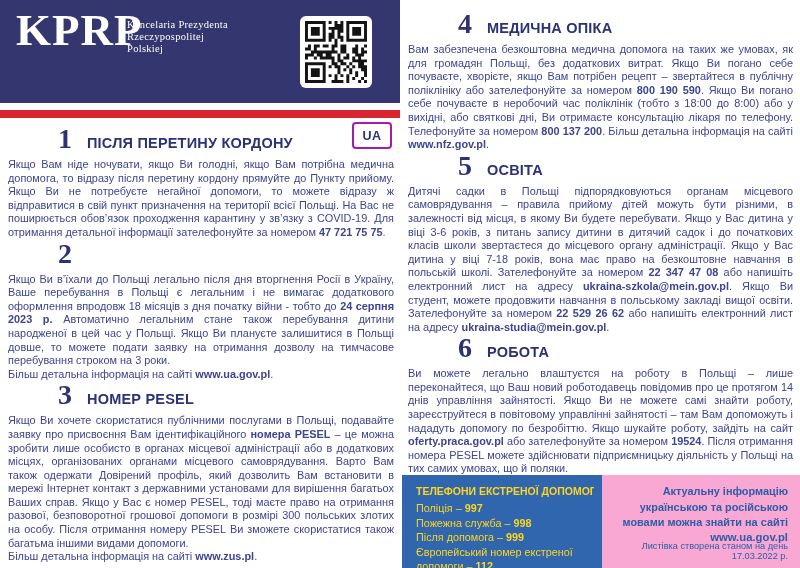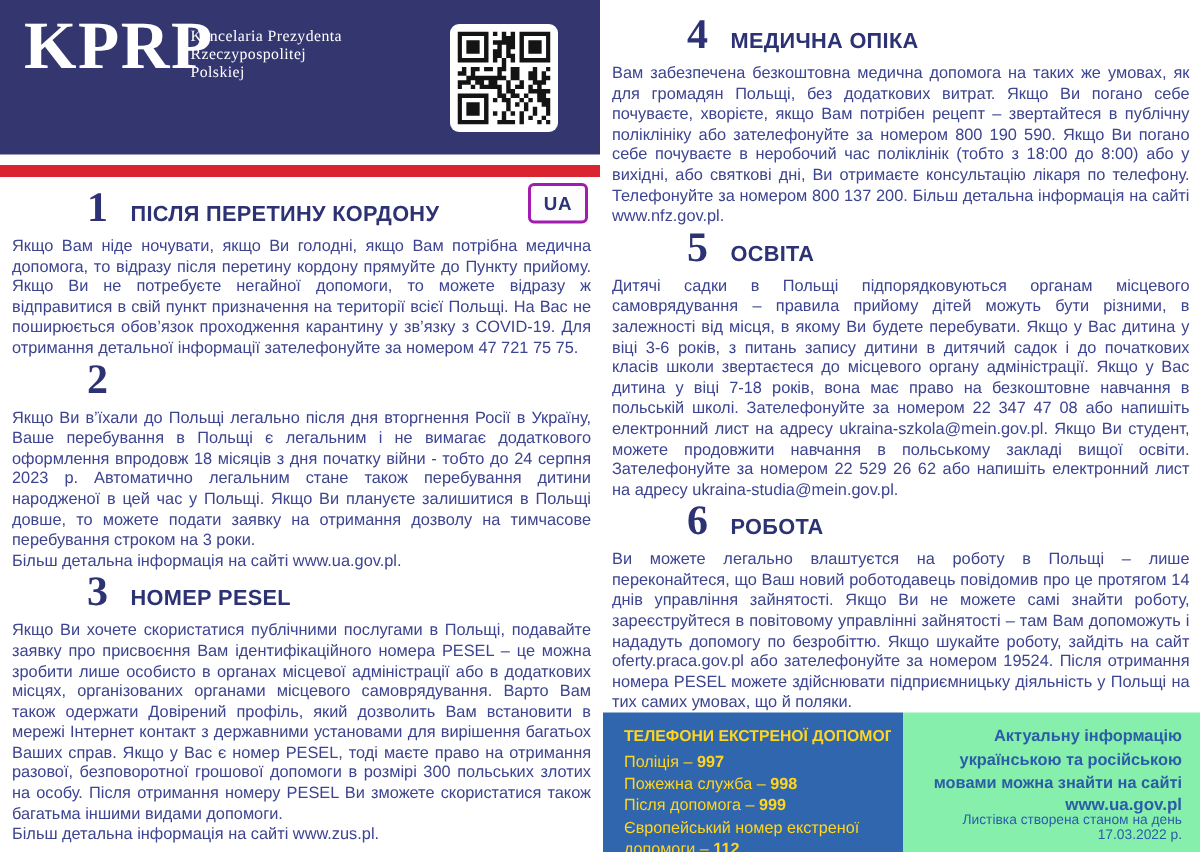--- a/index.html
+++ b/index.html
@@ -47,33 +47,33 @@
   .ua-badge{
     position:absolute;right:2px;top:-3px;width:36px;height:23px;
     border:2px solid #a21caf;border-radius:4px;background:#fdfdfd;
     display:flex;align-items:center;justify-content:center;
     font-size:12.5px;font-weight:bold;color:#2c3273;letter-spacing:.5px;
   }
   p.body{
     margin:0;font-size:10.9px;line-height:13.6px;color:#3d4490;
     text-align:justify;
   }
-  .b{font-weight:normal;}
+  .b{font-weight:bold;}
   
   .bottom-boxes{position:absolute;left:2px;right:0;top:475px;bottom:0;display:flex;}
   .emergency-box{
     width:200px;box-sizing:border-box;background:#2f66ae;color:#ffd51e;
     padding:10px 8px 0 14px;
   }
   .em-title{font-size:10.5px;font-weight:bold;white-space:nowrap;overflow:hidden;margin-bottom:4px;}
   .em-list{list-style:none;margin:0;padding:0;}
   .em-list li{font-size:10.8px;line-height:14.5px;}
   .em-num{font-weight:bold;}
   .info-box{
-    flex:1;box-sizing:border-box;background:#86efac;color:#2b5da7;
+    flex:1;box-sizing:border-box;background:#f9a8d4;color:#2b5da7;
     text-align:right;padding:9px 12px 0 10px;position:relative;
   }
   .info-text{font-size:10.9px;line-height:15.5px;font-weight:bold;}
   .info-site{font-size:11.3px;font-weight:bold;margin-top:0;}
   .info-foot{
     position:absolute;right:12px;bottom:7px;font-size:9.2px;font-weight:normal;color:#2b5da7;
   }
 </style>
 </head>
 <body>

